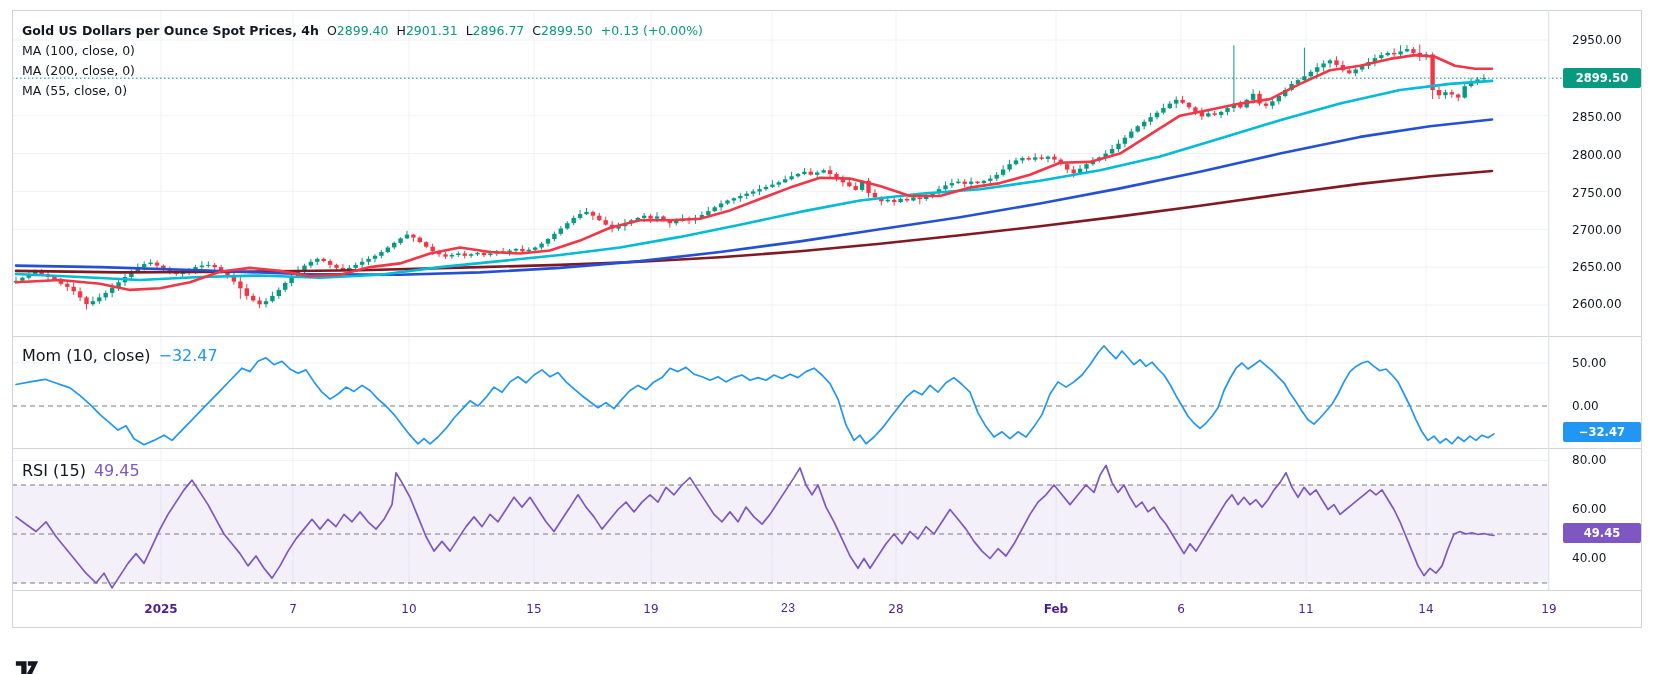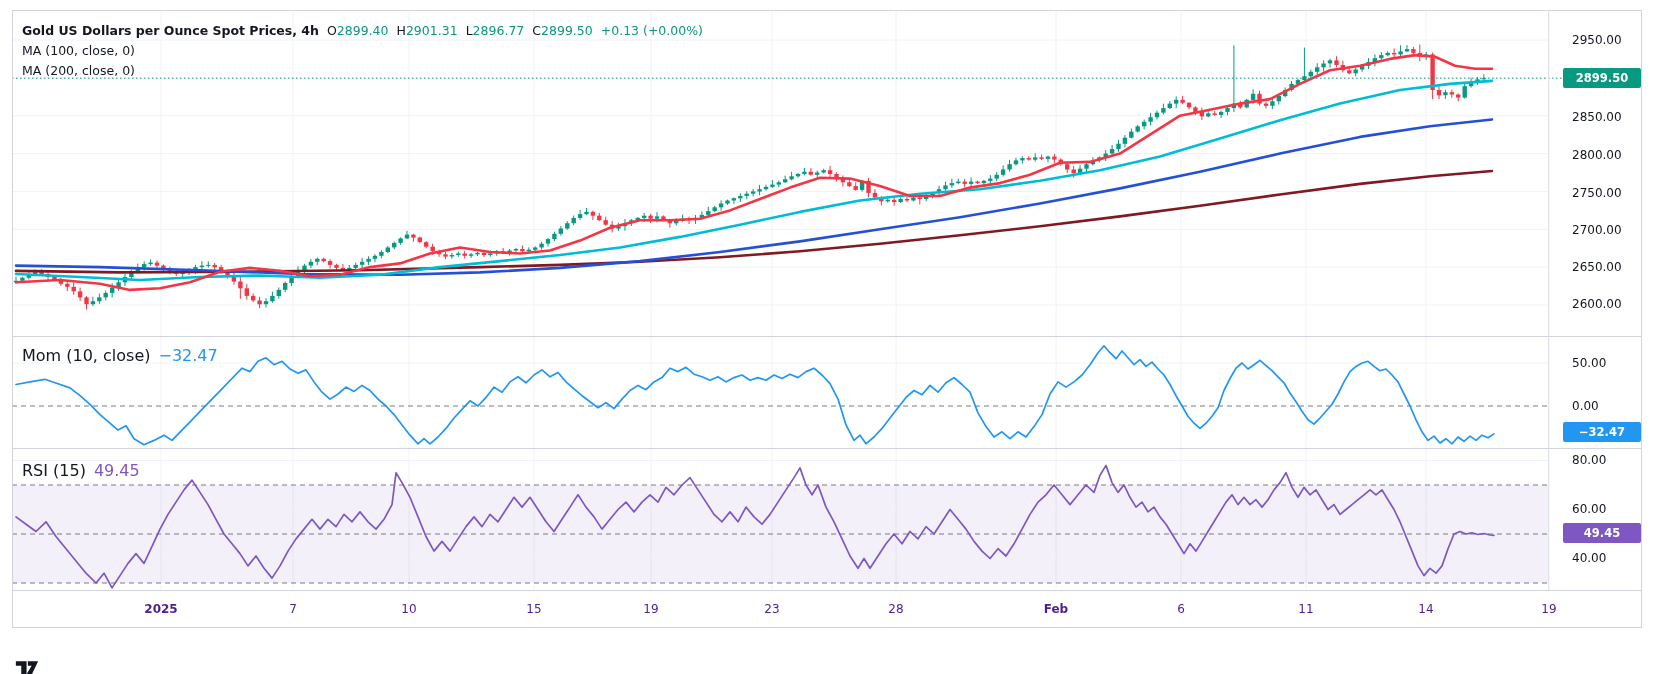--- a/index.html
+++ b/index.html
@@ -555,20 +555,21 @@
     <div class="row title-row">
       <span class="t-bold">Gold US Dollars per Ounce Spot Prices, 4h</span>
       <span class="ohlc"><span class="k">O</span><span>2899.40</span></span>
       <span class="ohlc"><span class="k">H</span><span>2901.31</span></span>
       <span class="ohlc"><span class="k">L</span><span>2896.77</span></span>
       <span class="ohlc"><span class="k">C</span><span>2899.50</span></span>
       <span class="ohlc">+0.13 (+0.00%)</span>
     </div>
     <div class="row">MA (100, close, 0)</div>
     <div class="row">MA (200, close, 0)</div>
+    <div class="row">MA (55, close, 0)</div>
   </div>
 
   <div class="ind-legend" style="left:22px;top:347px;">
     <span>Mom (10, close)</span><span class="ind-val" style="color:#2196F3">−32.47</span>
   </div>
 
   <div class="ind-legend" style="left:22px;top:462px;">
     <span>RSI (15)</span><span class="ind-val" style="color:#7E57C2">49.45</span>
   </div>
 
@@ -585,21 +586,21 @@
       <div class="axis-lbl" style="top: 460px;">80.00</div>
       <div class="axis-lbl" style="top: 509px;">60.00</div>
       <div class="axis-lbl" style="top: 558px;">40.00</div>
     </div>
   <div id="time-scale">
       <div class="time-lbl" style="left: 161px; top: 609px; font-weight: bold;">2025</div>
       <div class="time-lbl" style="left: 293px; top: 609px; font-weight: normal;">7</div>
       <div class="time-lbl" style="left: 409px; top: 609px; font-weight: normal;">10</div>
       <div class="time-lbl" style="left: 534px; top: 609px; font-weight: normal;">15</div>
       <div class="time-lbl" style="left: 651px; top: 609px; font-weight: normal;">19</div>
-      <div class="time-lbl" style="left: 772px; top: 609px; font-weight: normal;">23</div>
+      <div class="time-lbl" style="left: 788px; top: 609px; font-weight: normal; font-family: Liberation Mono, monospace;">23</div>
       <div class="time-lbl" style="left: 896px; top: 609px; font-weight: normal;">28</div>
       <div class="time-lbl" style="left: 1056px; top: 609px; font-weight: bold;">Feb</div>
       <div class="time-lbl" style="left: 1181px; top: 609px; font-weight: normal;">6</div>
       <div class="time-lbl" style="left: 1306px; top: 609px; font-weight: normal;">11</div>
       <div class="time-lbl" style="left: 1426px; top: 609px; font-weight: normal;">14</div>
       <div class="time-lbl" style="left: 1549px; top: 609px; font-weight: normal;">19</div>
     </div>
 
   <div class="badge" style="top:68px;background:#089981;">2899.50</div>
   <div class="badge" style="top:422px;background:#2196F3;">−32.47</div>

